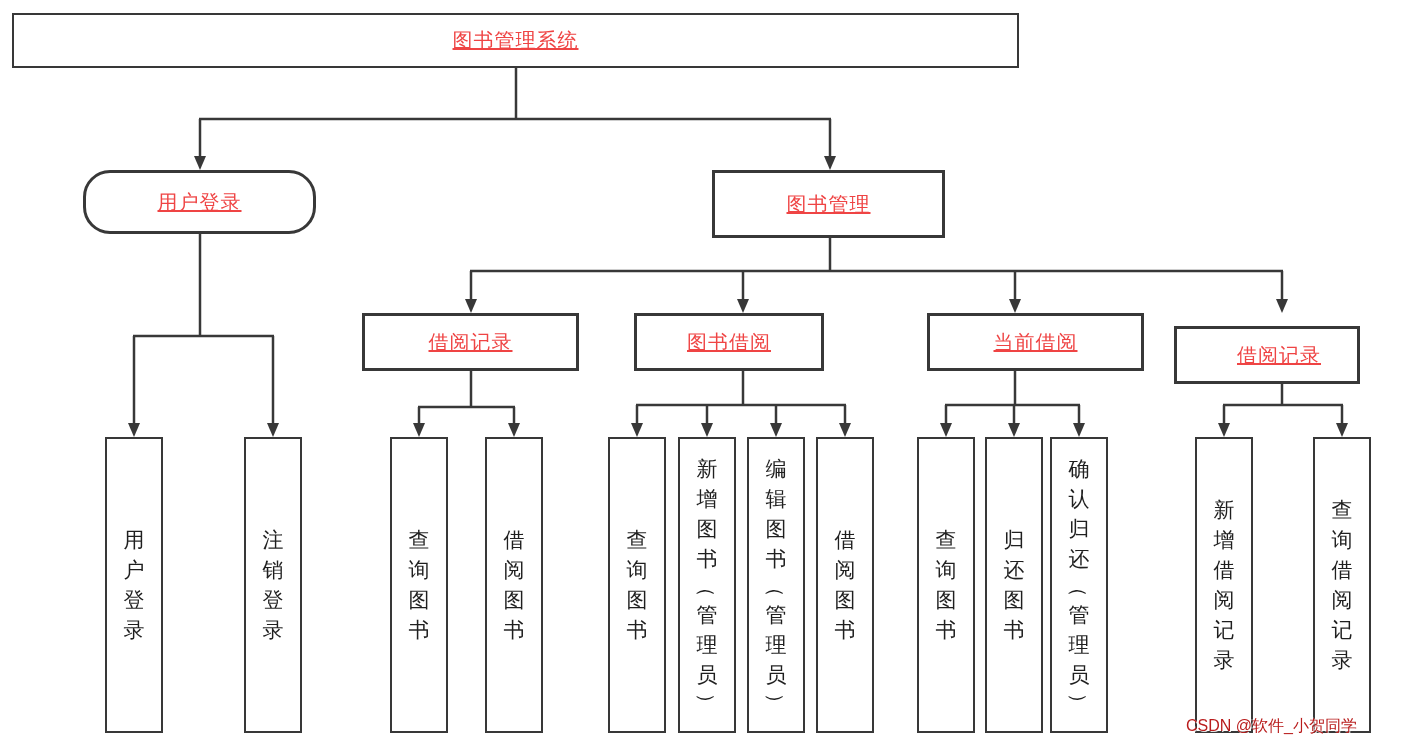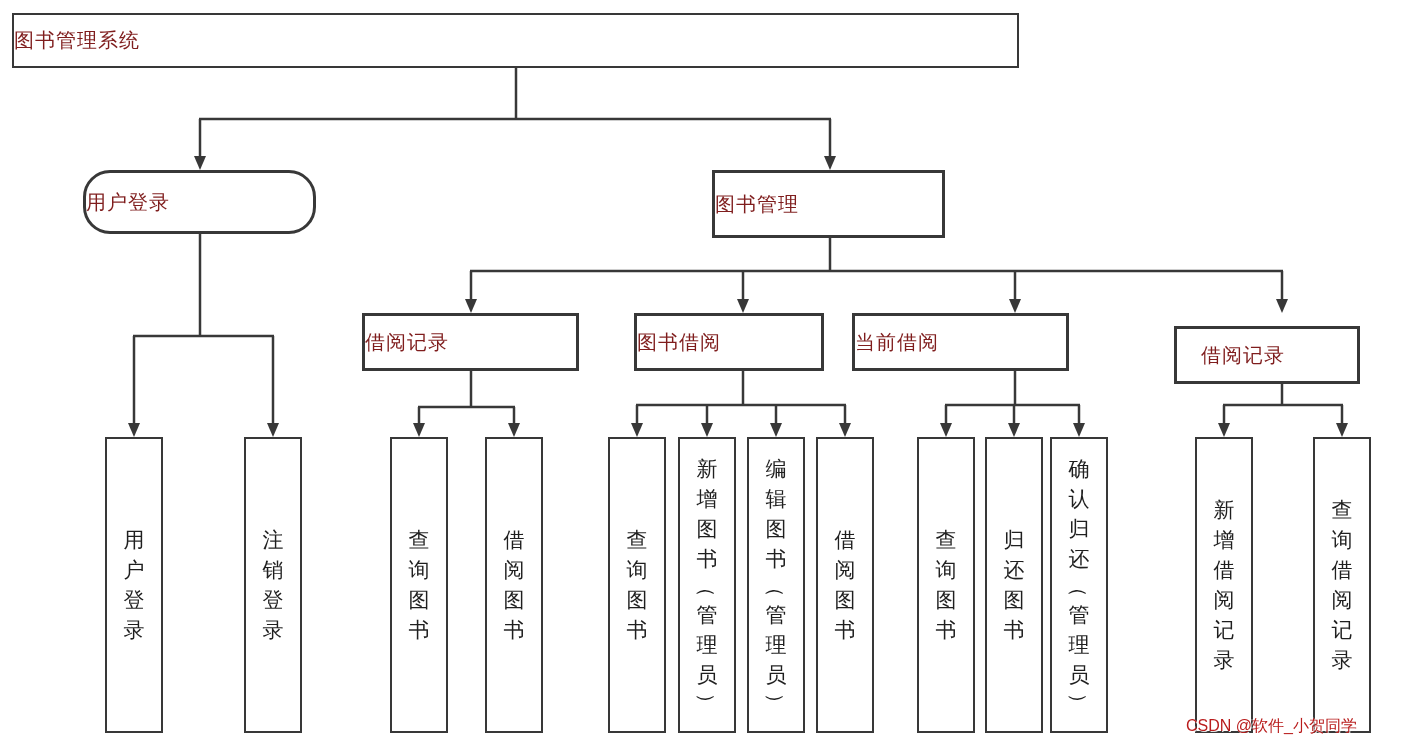--- a/index.html
+++ b/index.html
@@ -5,22 +5,22 @@
   html,body{margin:0;padding:0;background:#fff;}
   #stage{
     position:relative;width:1405px;height:747px;background:#fff;overflow:hidden;
     font-family:"Liberation Sans","DejaVu Sans",sans-serif;color:#222;
   }
   #wires{position:absolute;left:0;top:0;z-index:0;}
   #wires line{stroke:#383838;stroke-width:2.5;}
   #wires polygon{fill:#383838;}
   .hbox{
     position:absolute;box-sizing:border-box;border:3px solid #383838;background:#fff;
-    display:flex;align-items:center;justify-content:flex-start;
-    font-size:20px;letter-spacing:1px;color:#7f1d1d;z-index:1;
+    display:flex;align-items:center;justify-content:center;
+    font-size:20px;letter-spacing:1px;color:#ef4444;z-index:1;text-decoration:underline;
   }
   .hbox.root{border-width:2px;}
   .leaf{
     position:absolute;box-sizing:border-box;border:2px solid #383838;background:#fff;
     display:flex;align-items:center;justify-content:center;z-index:1;
   }
   .vlabel{display:flex;flex-direction:column;align-items:center;color:#1f1f1f;}
   .vlabel span{display:block;font-size:21px;line-height:30px;height:30px;text-align:center;}
   .vlabel span.paren{transform:rotate(90deg);font-size:20px;line-height:26px;height:26px;}
   .watermark{
@@ -120,21 +120,21 @@
   <div class="hbox" style="left:712px;top:170px;width:233px;height:68px;">
     <span>图书管理</span>
   </div>
 
   <div class="hbox" style="left:362px;top:313px;width:217px;height:58px;">
     <span>借阅记录</span>
   </div>
   <div class="hbox" style="left:634px;top:313px;width:190px;height:58px;">
     <span>图书借阅</span>
   </div>
-  <div class="hbox" style="left:852px;top:313px;width:217px;height:58px;">
+  <div class="hbox" style="left:927px;top:313px;width:217px;height:58px;">
     <span>当前借阅</span>
   </div>
   <div class="hbox" style="left:1174px;top:326px;width:186px;height:58px;padding-left:24px;">
     <span>借阅记录</span>
   </div>
 
   <div class="leaf" style="left:105px;top:437px;width:58px;height:296px;">
     <div class="vlabel">
         <span>用</span>
         <span>户</span>

